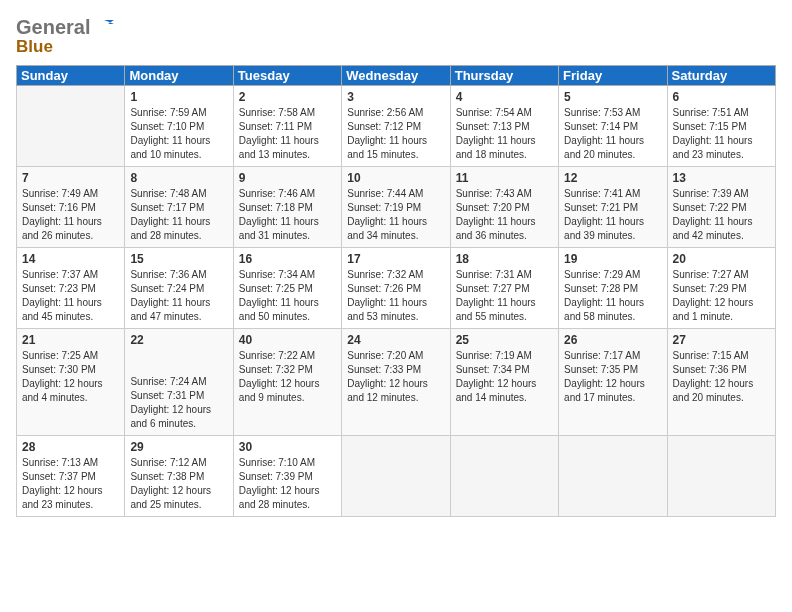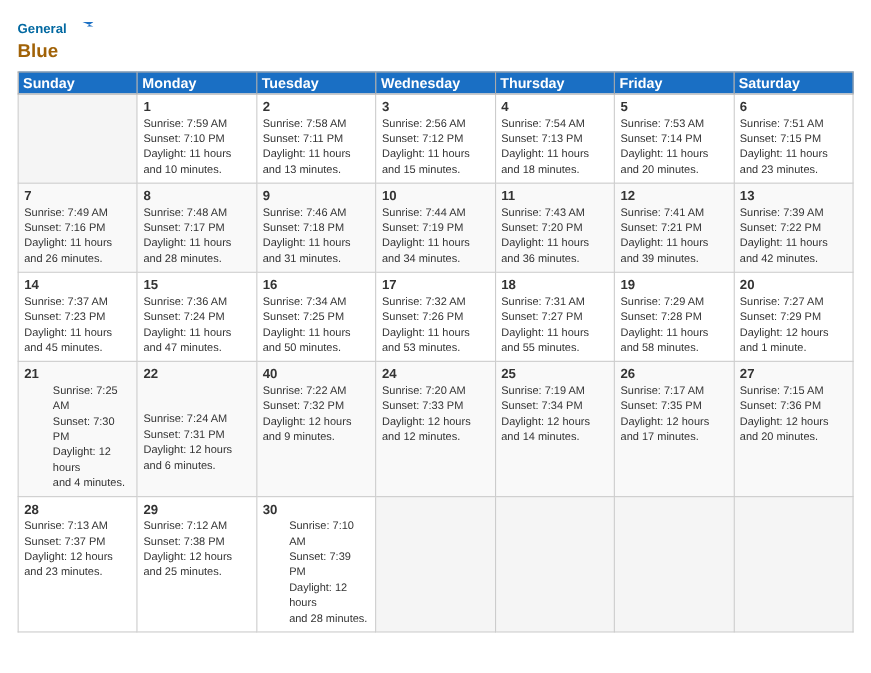--- a/index.html
+++ b/index.html
@@ -73,21 +73,21 @@
       background: #f5f5f5 !important;
     }
   </style>
 </head>
 <body>
 
 <div class="header">
   <div class="logo">
   <div style="display:flex;flex-direction:column;align-items:flex-start;line-height:1.1">
     <div style="display:flex;align-items:center;gap:2px">
-      <span style="font-size:12px;font-weight:bold;color:#0369a1">General</span>
+      <span style="font-size:20px;font-weight:bold;color:#737373">General</span>
       <svg width="22" height="22" viewBox="0 0 22 22">
         <polygon points="12,4 22,8 16,8 22,4" fill="#1a6fc4"></polygon>
       </svg>
     </div>
     <span style="font-size:17px;font-weight:bold;color:#a16207">Blue</span>
   </div>
 </div>
 </div>
 
 <table>
@@ -246,21 +246,21 @@
           <div class="day-num">20</div>
           <div class="day-info" style="white-space: pre-line;">Sunrise: 7:27 AM
 Sunset: 7:29 PM
 Daylight: 12 hours
 and 1 minute.</div>
         </td>
       </tr>
       <tr>
         <td>
           <div class="day-num">21</div>
-          <div class="day-info" style="white-space: pre-line; margin-left: 26px;">Sunrise: 7:25 AM
+          <div class="day-info" style="white-space: pre-line;">Sunrise: 7:25 AM
 Sunset: 7:30 PM
 Daylight: 12 hours
 and 4 minutes.</div>
         </td>
         <td>
           <div class="day-num">22</div>
           <div class="day-info" style="white-space: pre-line; margin-top: 28px;">Sunrise: 7:24 AM
 Sunset: 7:31 PM
 Daylight: 12 hours
 and 6 minutes.</div>
@@ -311,21 +311,21 @@
         </td>
         <td>
           <div class="day-num">29</div>
           <div class="day-info" style="white-space: pre-line;">Sunrise: 7:12 AM
 Sunset: 7:38 PM
 Daylight: 12 hours
 and 25 minutes.</div>
         </td>
         <td>
           <div class="day-num">30</div>
-          <div class="day-info" style="white-space: pre-line; margin-left: 24px;">Sunrise: 7:10 AM
+          <div class="day-info" style="white-space: pre-line;">Sunrise: 7:10 AM
 Sunset: 7:39 PM
 Daylight: 12 hours
 and 28 minutes.</div>
         </td>
         <td class="empty-cell"></td>
         <td class="empty-cell"></td>
         <td class="empty-cell"></td>
         <td class="empty-cell"></td>
       </tr>
     </tbody>

